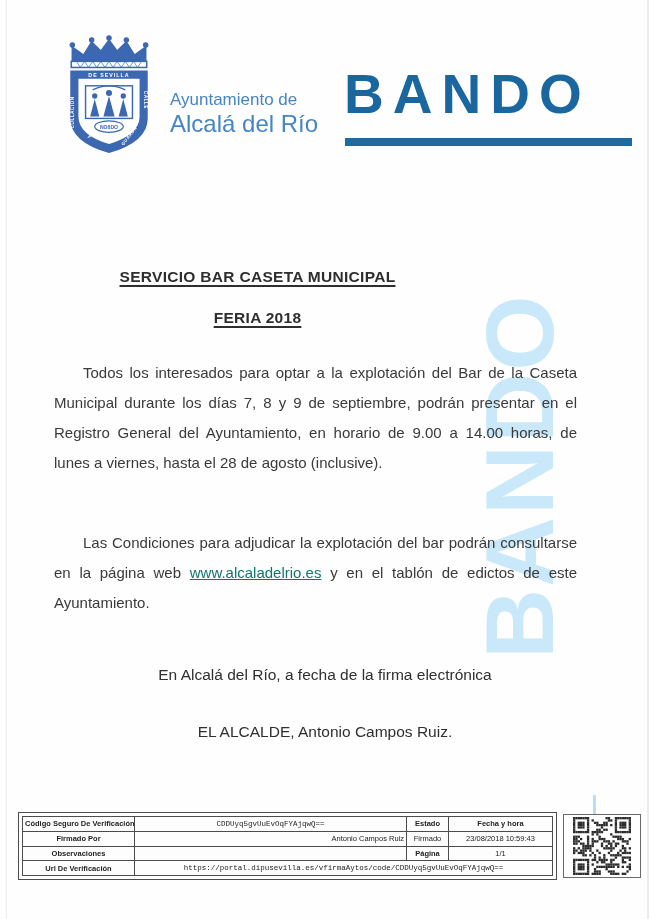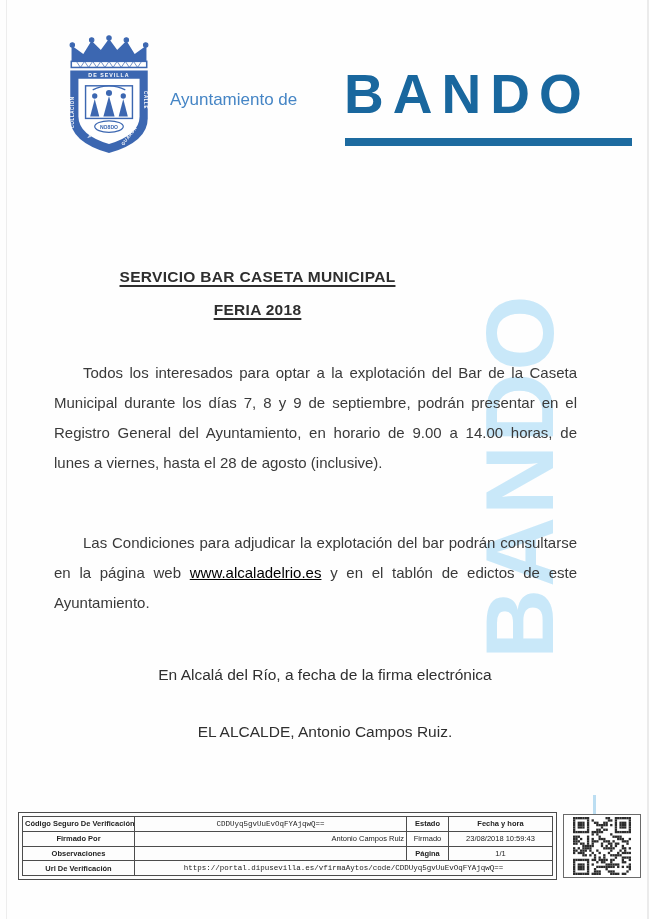--- a/index.html
+++ b/index.html
@@ -32,28 +32,28 @@
     transform:rotate(-90deg); transform-origin:center;
     font-size:97px; font-weight:bold; color:#c9e8f9; text-align:center;
     letter-spacing:2px; line-height:100px; z-index:0; user-select:none;
   }
   .content { position:absolute; left:0; top:0; width:650px; height:919px; z-index:1; }
 
   
   .doc-title { position:absolute; left:0; width:515px; text-align:center;
     font-size:15.5px; font-weight:bold; color:#2e2e2e; letter-spacing:0.3px;
     text-decoration:underline; text-decoration-thickness:2px; text-underline-offset:3px; }
-  .t1 { top:268px; } .t2 { top:301px; }
+  .t1 { top:268px; } .t2 { top:309px; }
   .para {
     position:absolute; left:54px; width:523px;
     font-size:15px; font-weight:normal; color:#3a3a3a;
     line-height:30px; text-align:justify; text-indent:29px;
   }
   .p1 { top:358px; } .p2 { top:528px; }
-  .para a { color:#000000; text-decoration:underline; cursor:pointer; }
+  .para a { color:#0f766e; text-decoration:underline; cursor:pointer; }
   .closing { position:absolute; left:0; width:650px; text-align:center;
     font-size:15.5px; color:#2f2f2f; }
   .c1 { top:666px; } .c2 { top:723px; }
 
   
   .vbox {
     position:absolute; left:18px; top:812px; width:539px; height:68px;
     border:1px solid #4c4c4c; padding:3px; background:#fdfdfd;
   }
   table.vt { width:100%; height:100%; border-collapse:collapse; table-layout:fixed; }
@@ -119,20 +119,21 @@
         <circle cx="66" cy="60" r="2.6" fill="#3c67b1"></circle>
         <path d="M61.5,80 L66,63 L70.5,80 Z" fill="#3c67b1"></path>
       </g>
 
       <ellipse cx="52" cy="90" rx="14" ry="5.6" fill="#ffffff" stroke="#3c67b1" stroke-width="1.2"></ellipse>
       <text x="52" y="92" font-size="5" font-weight="bold" fill="#3c67b1" text-anchor="middle">NO8DO</text>
     </svg>
 
     <div class="org">
       <div class="l1">Ayuntamiento de</div>
+      <div class="l2">Alcalá del Río</div>
     </div>
 
     <div class="bando-title">BANDO</div>
     <div class="bando-bar"></div>
 
     <div class="doc-title t1">SERVICIO BAR CASETA MUNICIPAL</div>
     <div class="doc-title t2">FERIA 2018</div>
 
     <p class="para p1">Todos los interesados para optar a la explotación del Bar de la Caseta Municipal durante los días 7, 8 y 9 de septiembre, podrán presentar en el Registro General del Ayuntamiento, en horario de 9.00 a 14.00 horas, de lunes a viernes, hasta el 28 de agosto (inclusive).</p>
 

